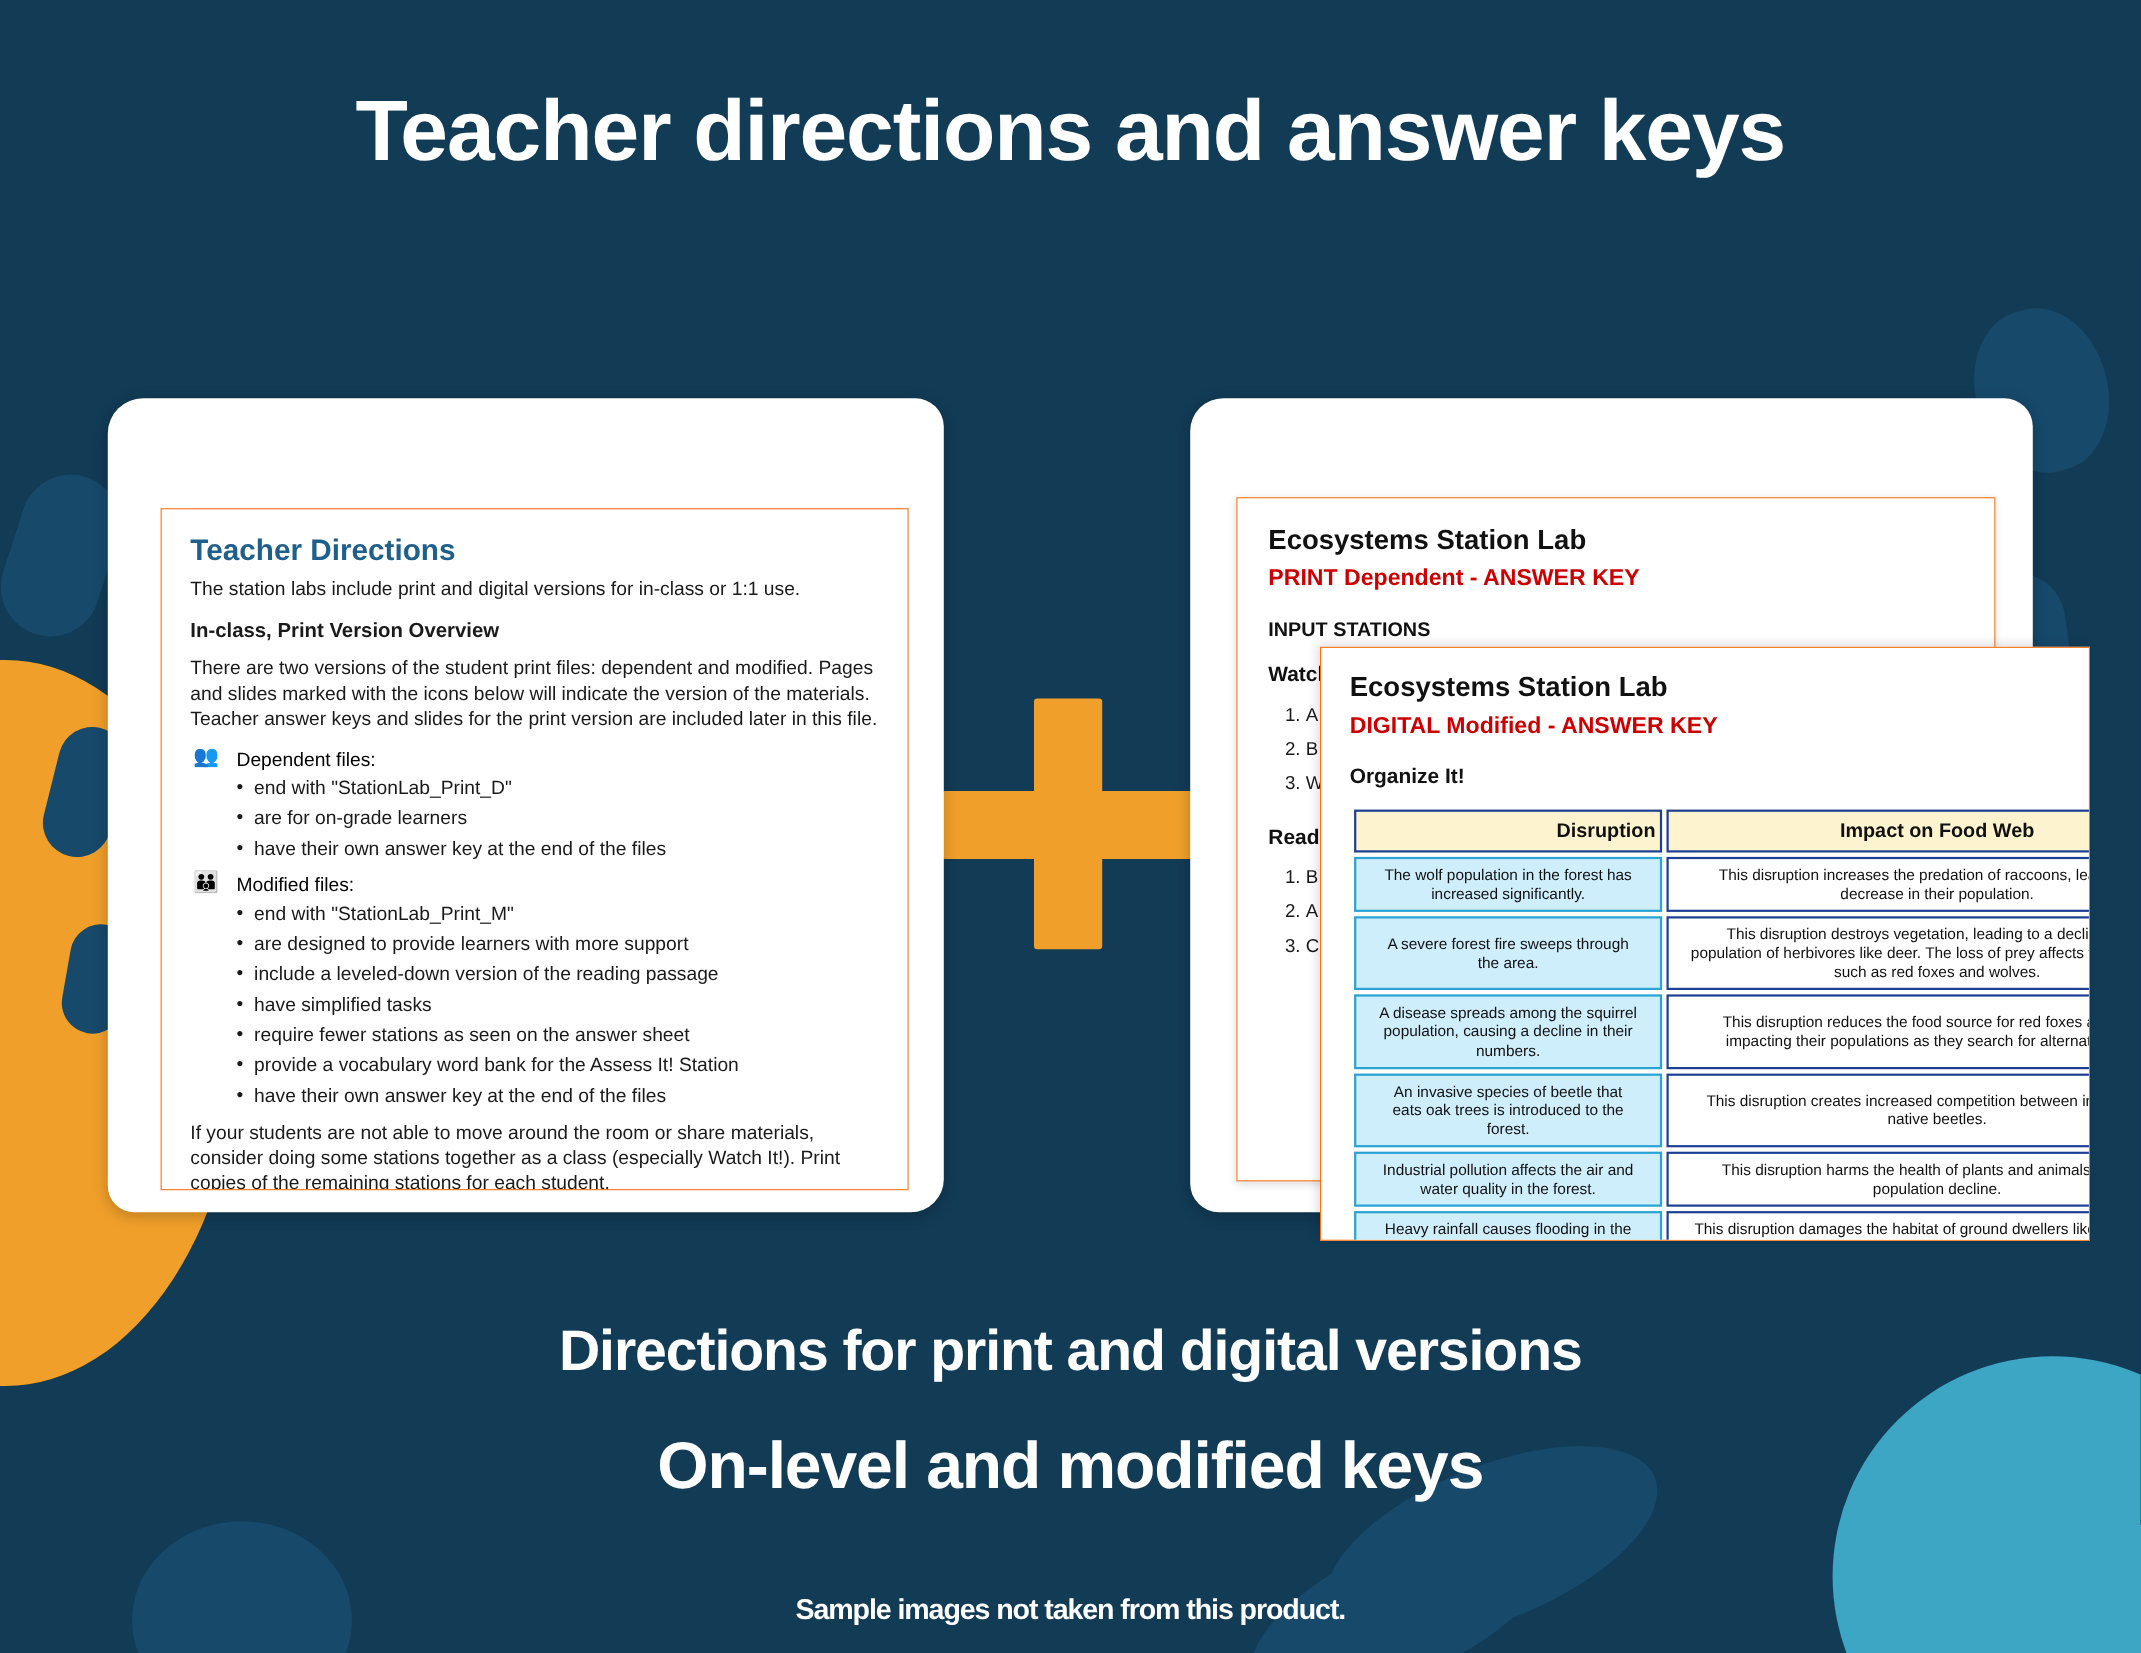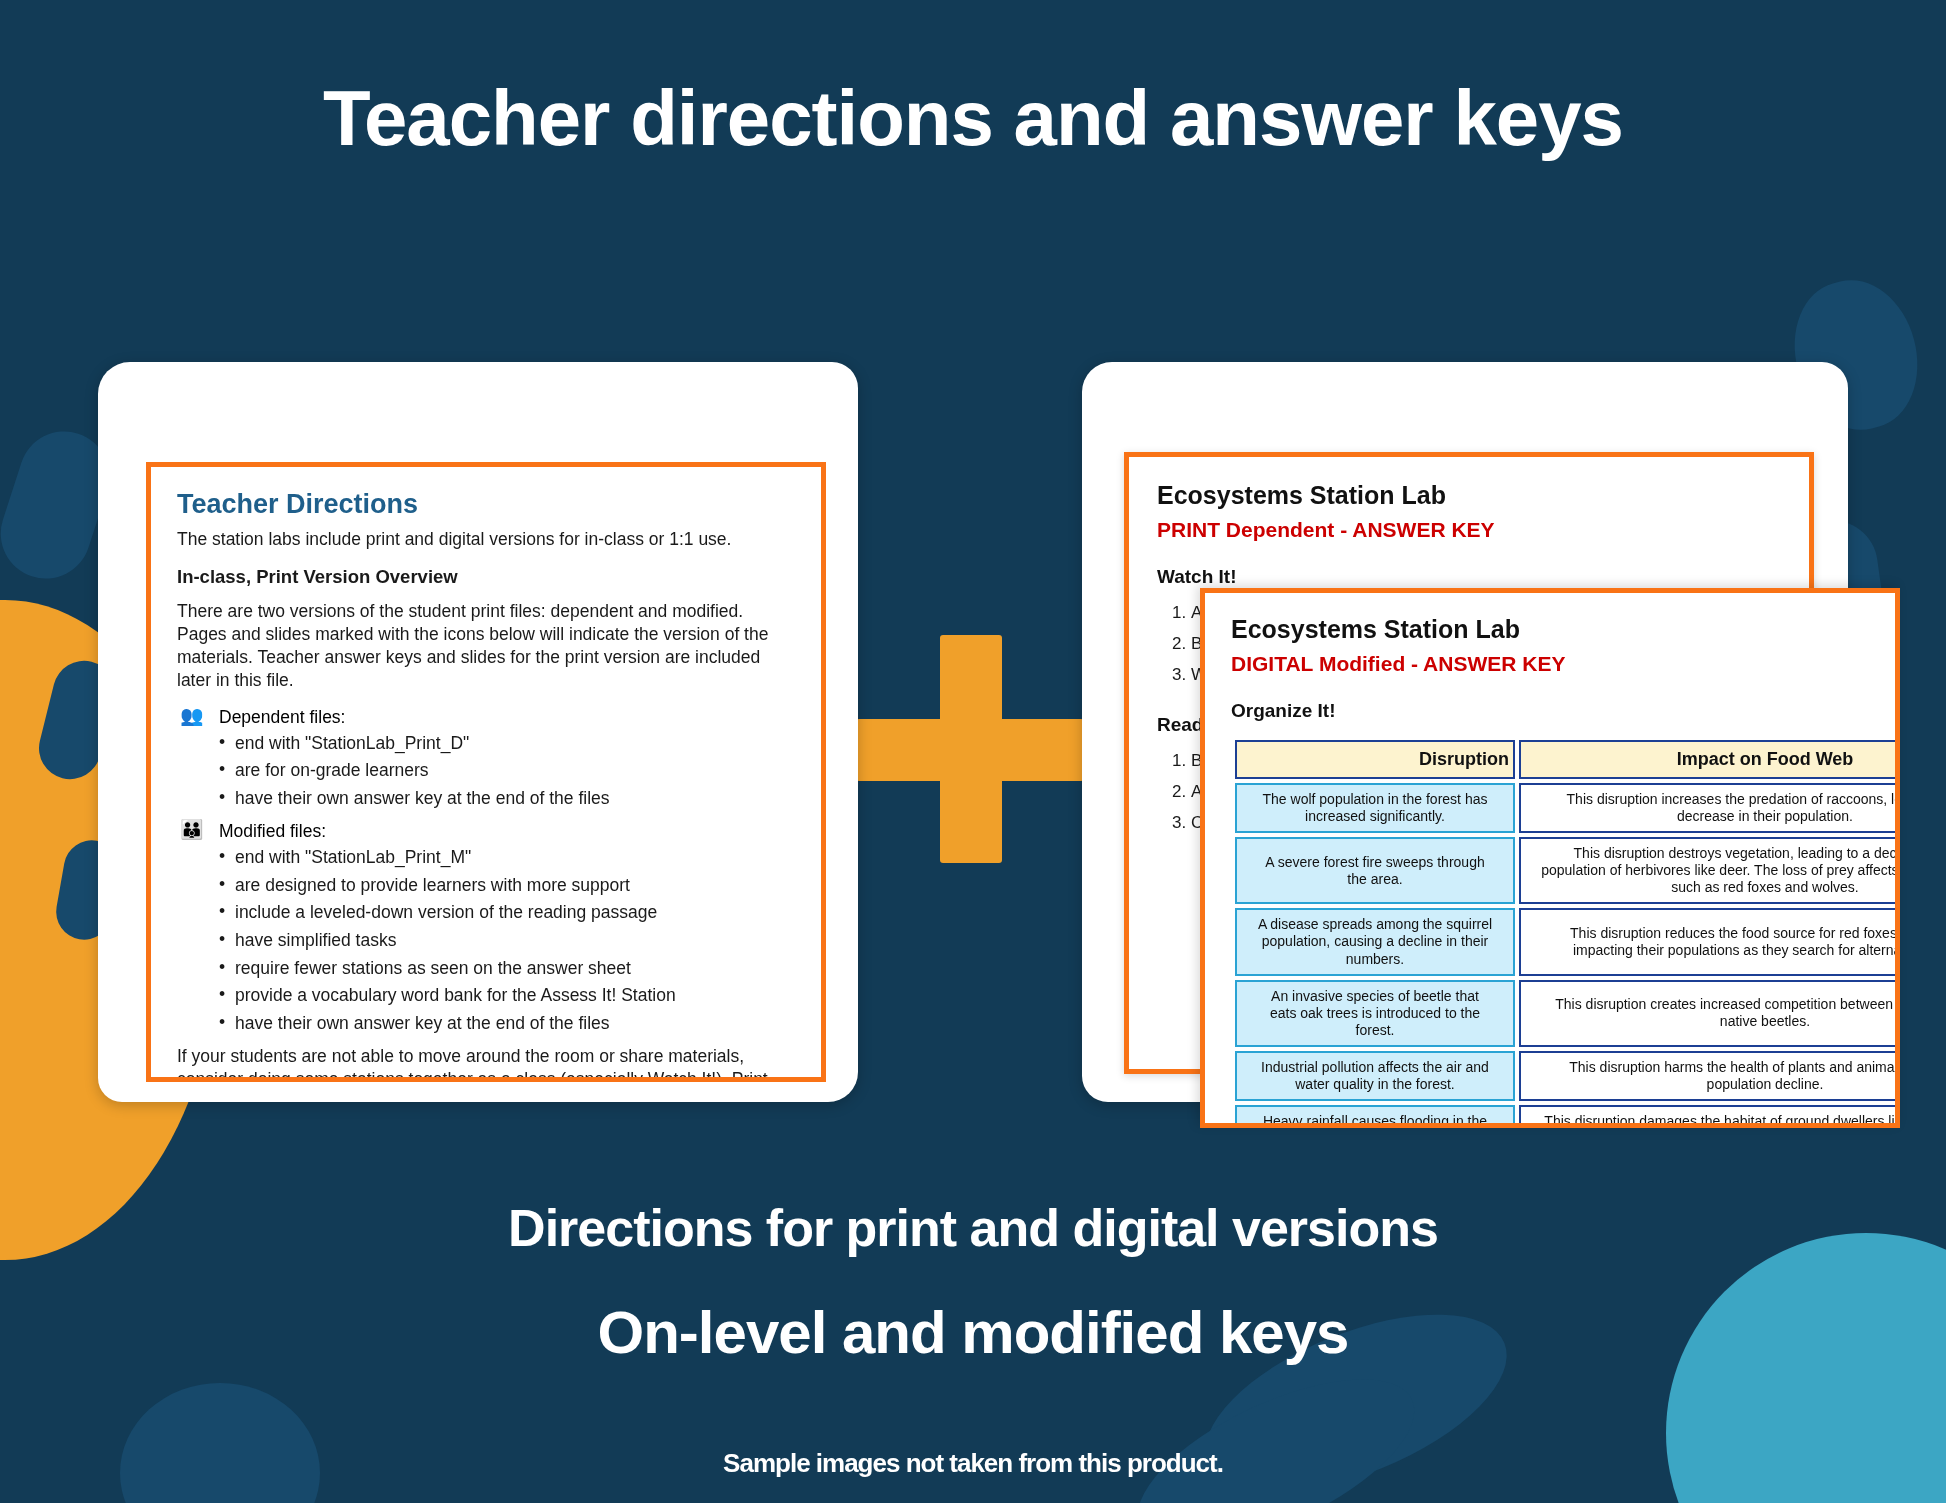--- a/index.html
+++ b/index.html
@@ -195,21 +195,21 @@
     top: 362px;
     width: 766px;
     height: 740px;
     border-radius: 30px 26px 28px 26px;
   }
 
   
   .page {
     position: absolute;
     background: #ffffff;
-    border: 5px solid #f97316;
+    border: 1px solid #f97316;
     overflow: hidden;
   }
 
   
   .page-left {
     left: 146px;
     top: 462px;
     width: 680px;
     height: 620px;
     padding: 22px 26px;
@@ -422,20 +422,21 @@
   </div>
 
   <p>If your students are not able to move around the room or share materials, consider doing some stations together as a class (especially Watch It!). Print copies of the remaining stations for each student.</p>
 </div>
 
 <div class="card-shell card-right"></div>
 
 <div class="page page-rb">
   <div class="doc-title">Ecosystems Station Lab</div>
   <div class="doc-sub">PRINT Dependent - ANSWER KEY</div>
+  <div class="doc-section">INPUT STATIONS</div>
   <div class="doc-station">Watch It!</div>
   <ol class="numbered">
     <li>A</li>
     <li>B</li>
     <li>W</li>
   </ol>
   <div class="doc-station">Read It!</div>
   <ol class="numbered">
     <li>B</li>
     <li>A</li>

